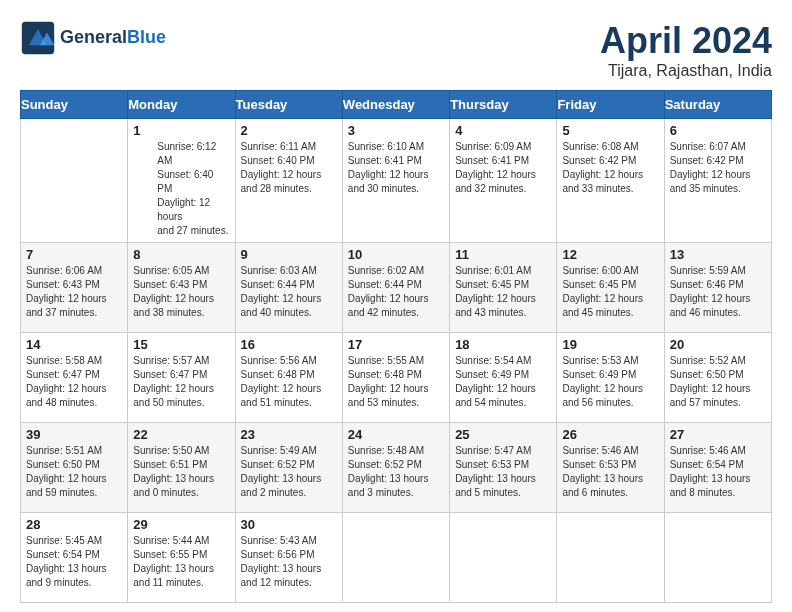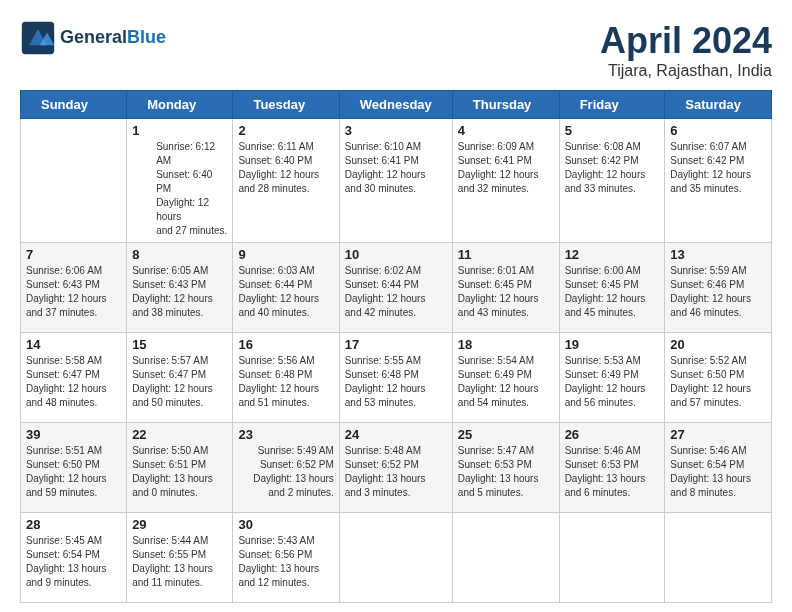--- a/index.html
+++ b/index.html
@@ -49,21 +49,21 @@
       color: #333;
     }
     table {
       width: 100%;
       border-collapse: collapse;
       font-size: 11px;
     }
     thead tr th {
       background-color: #2a6db5;
       color: #fff;
-      padding: 6px 20px;
+      padding: 6px 0;
       text-align: left;
       font-size: 13px;
       font-weight: bold;
       border: 1px solid #1a5a99;
     }
     tbody tr td {
       border: 1px solid #ccc;
       vertical-align: top;
       padding: 4px 5px;
       width: 14.28%;
@@ -283,21 +283,21 @@
         </td>
         <td>
           <span class="day-number">22</span>
           <div class="day-detail" style="white-space: pre-line;">Sunrise: 5:50 AM
 Sunset: 6:51 PM
 Daylight: 13 hours
 and 0 minutes.</div>
         </td>
         <td>
           <span class="day-number">23</span>
-          <div class="day-detail" style="white-space: pre-line; text-align: right;">Sunrise: 5:49 AM
+          <div class="day-detail" style="white-space: pre-line;">Sunrise: 5:49 AM
 Sunset: 6:52 PM
 Daylight: 13 hours
 and 2 minutes.</div>
         </td>
         <td>
           <span class="day-number">24</span>
           <div class="day-detail" style="white-space: pre-line;">Sunrise: 5:48 AM
 Sunset: 6:52 PM
 Daylight: 13 hours
 and 3 minutes.</div>

